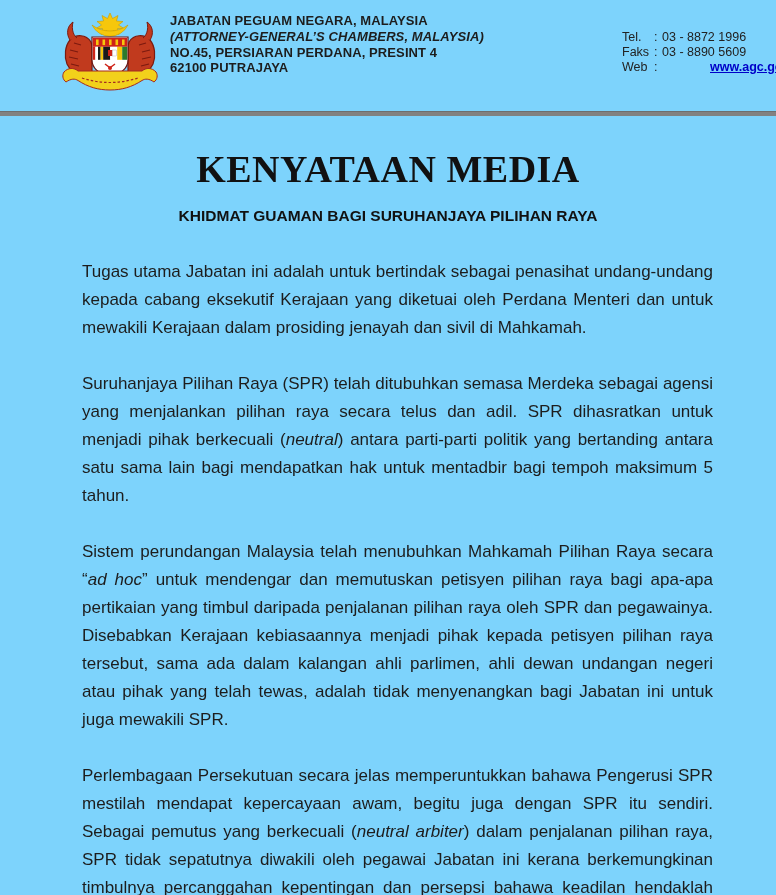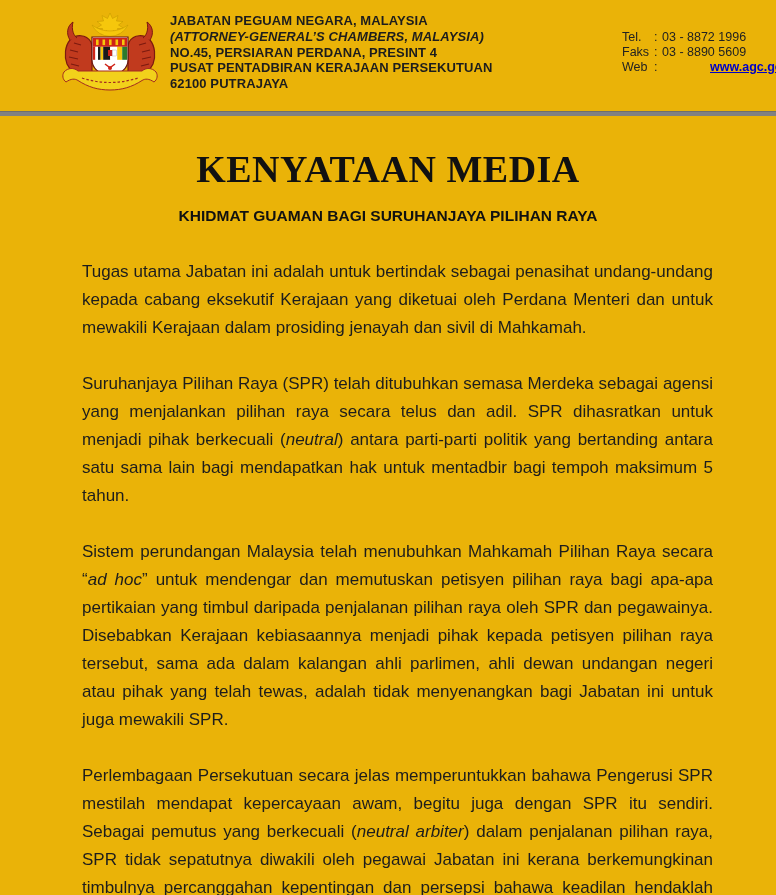--- a/index.html
+++ b/index.html
@@ -1,19 +1,19 @@
 <!DOCTYPE html>
 <html><head>
 <meta charset="utf-8">
 <style>
   html,body{margin:0;padding:0;background:#ffffff;}
   .page{
     position:relative;
     width:776px;height:895px;
-    background:#eab308;
+    background:#7dd3fc;
     font-family:"Liberation Sans",sans-serif;
     color:#1d1d1d;
     overflow:hidden;
   }
   
   .header{position:relative;height:111px;}
   .logo{position:absolute;left:58px;top:12px;width:104px;height:88px;}
   .org{
     position:absolute;left:170px;top:13px;
     font-weight:bold;font-size:13px;line-height:15.8px;
@@ -104,21 +104,20 @@
       <g>
         <path d="M6,60 C10,55.5 16,55.5 20,59 L84,59 C88,55.5 94,55.5 98,60 C100,63 99.5,67.5 96,70 C91,66.5 87,66.5 84,68.5 C74,75 64,78 52,78 C40,78 30,75 20,68.5 C17,66.5 13,66.5 8,70 C4.5,67.5 4,63 6,60 Z" fill="#f2d11b" stroke="#a32a20" stroke-width="1"></path>
         <path d="M24,66 q28,9 56,0" stroke="#a32a20" stroke-width="1.2" fill="none" stroke-dasharray="2.5,2"></path>
       </g>
     </svg>
 
     <div class="org">
       <div>JABATAN PEGUAM NEGARA, MALAYSIA</div>
       <div class="it">(ATTORNEY-GENERAL’S CHAMBERS, MALAYSIA)</div>
       <div>NO.45, PERSIARAN PERDANA, PRESINT 4</div>
-      <div>PUSAT PENTADBIRAN KERAJAAN PERSEKUTUAN</div>
       <div>62100 PUTRAJAYA</div>
     </div>
 
     <div class="contact">
       <div class="contact-row">
         <span>Tel.</span>
         <span>:</span>
         <span>03 - 8872 1996</span>
       </div>
       <div class="contact-row">

